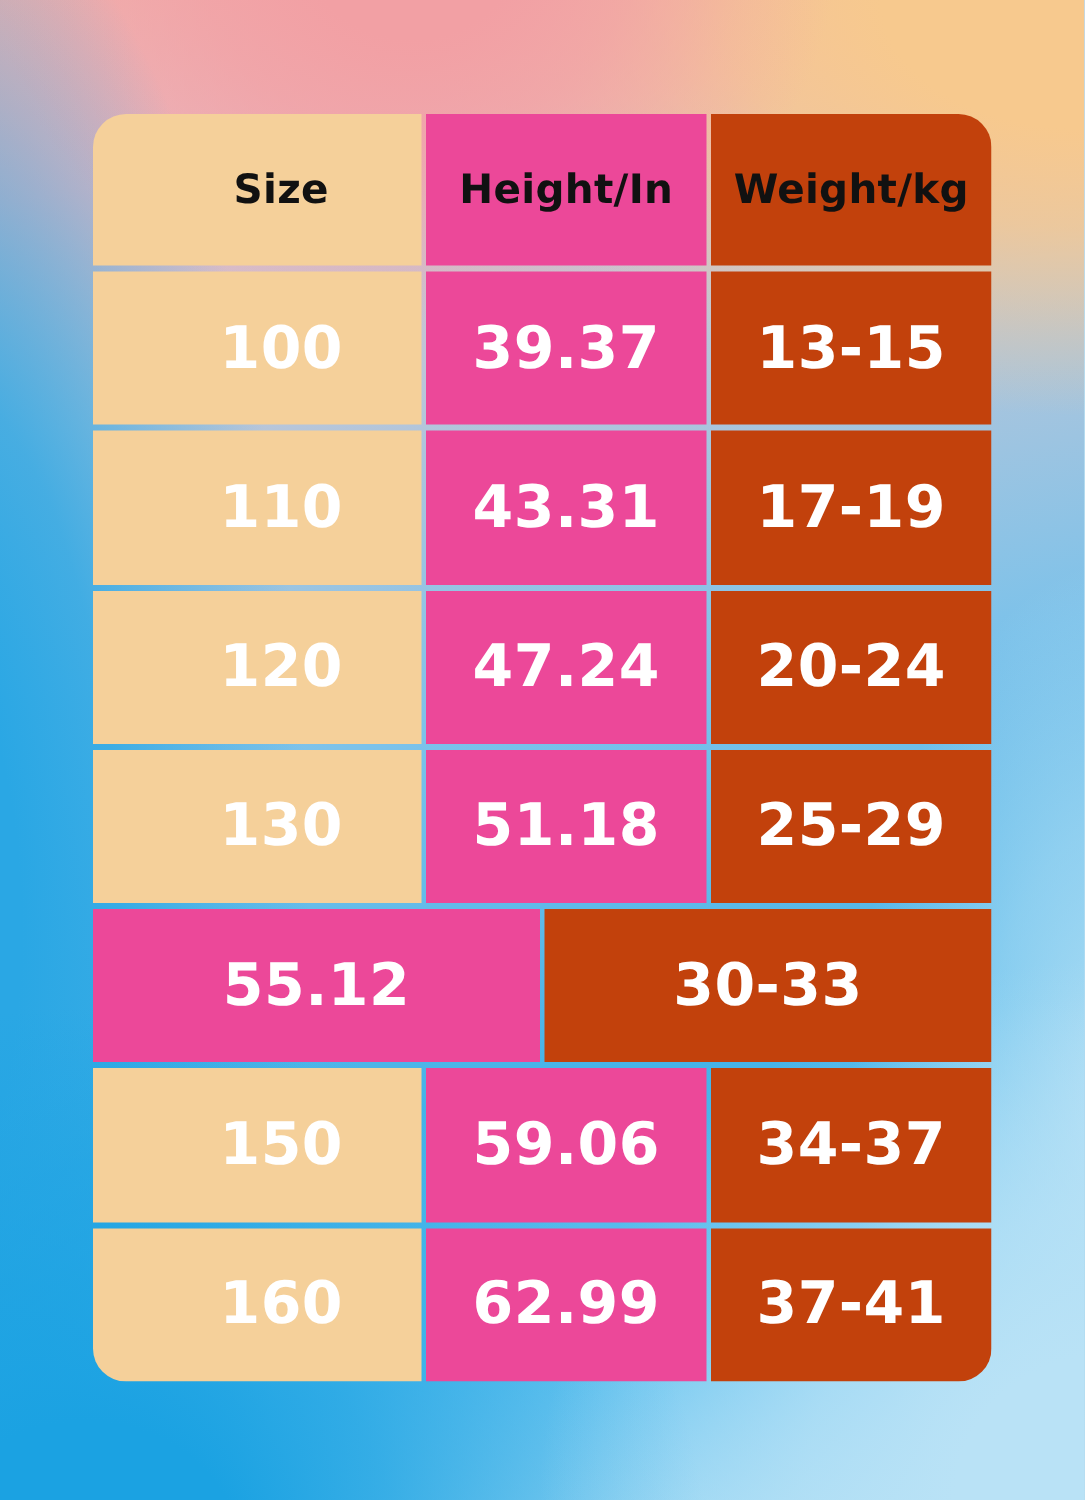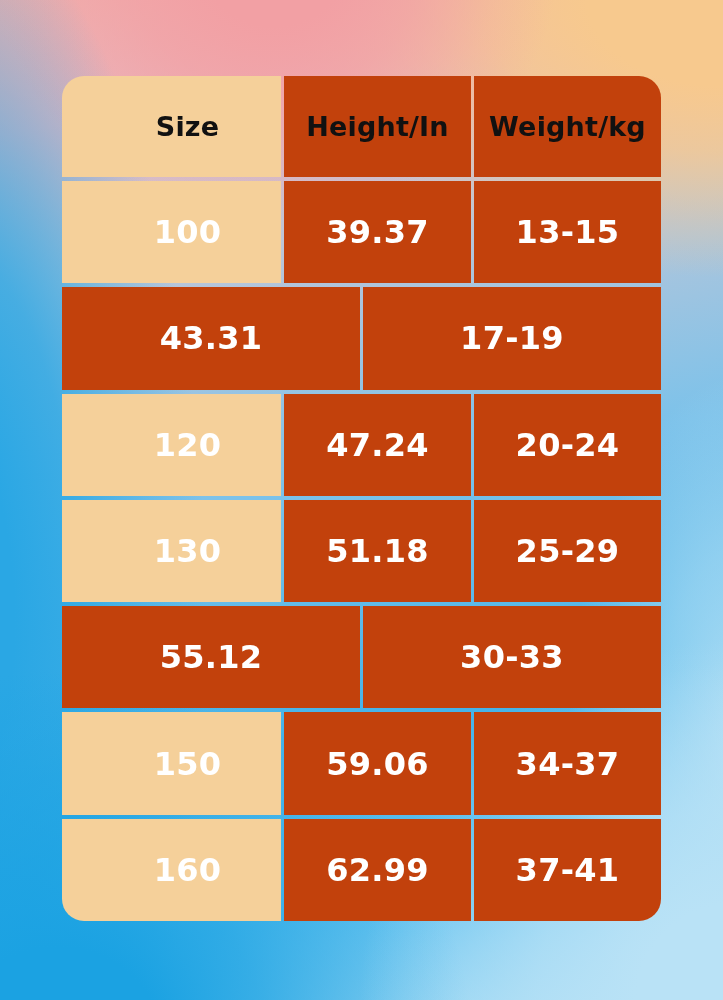--- a/index.html
+++ b/index.html
@@ -126,35 +126,35 @@
     justify-content: center;
     box-sizing: border-box;
     line-height: 1;
   }
 
   .cell + .cell {
     margin-left: 3px;
   }
 
   .col-size   { background: #f5d09a; padding-left: 32px; }
-  .col-height { background: #c2410c; }
+  .col-height { background: #ec4899; }
   .col-weight { background: #c2410c; }
 
   
   .header-row .cell {
     color: #111111;
     font-size: 27px;
     font-weight: 700;
     letter-spacing: 0.2px;
   }
 
   
   .data-row .cell {
     color: #ffffff;
-    font-size: 32px;
+    font-size: 39px;
     font-weight: 700;
     letter-spacing: 0.3px;
   }
 </style>
 </head>
 <body>
 
 <div id="chart-page">
 
   <div class="bg-layer bg-base"></div>
@@ -173,20 +173,21 @@
       <div class="cell col-weight">Weight/kg</div>
     </div>
 
     <div class="table-row data-row">
       <div class="cell col-size">100</div>
       <div class="cell col-height">39.37</div>
       <div class="cell col-weight">13-15</div>
     </div>
 
     <div class="table-row data-row">
+      <div class="cell col-size">110</div>
       <div class="cell col-height">43.31</div>
       <div class="cell col-weight">17-19</div>
     </div>
 
     <div class="table-row data-row">
       <div class="cell col-size">120</div>
       <div class="cell col-height">47.24</div>
       <div class="cell col-weight">20-24</div>
     </div>
 

